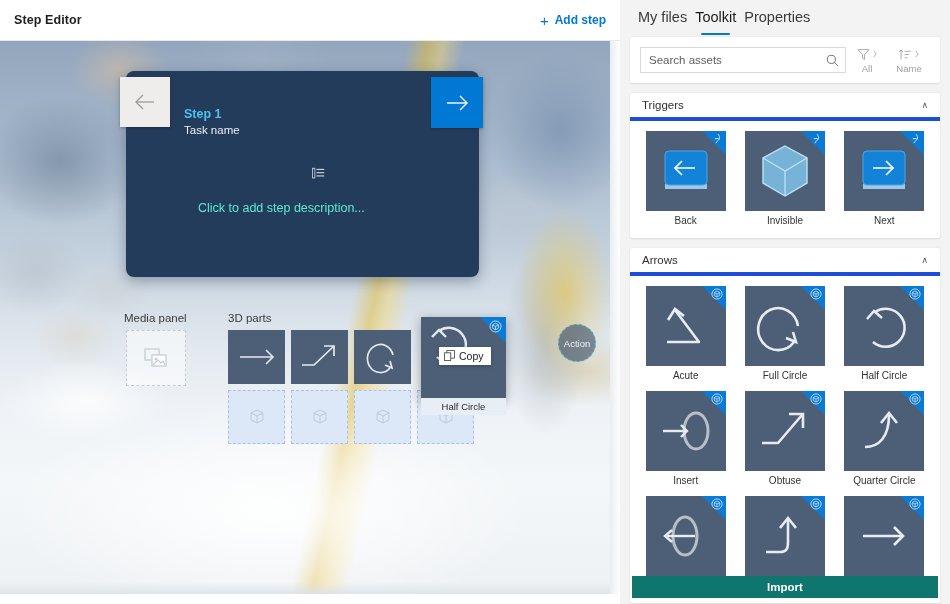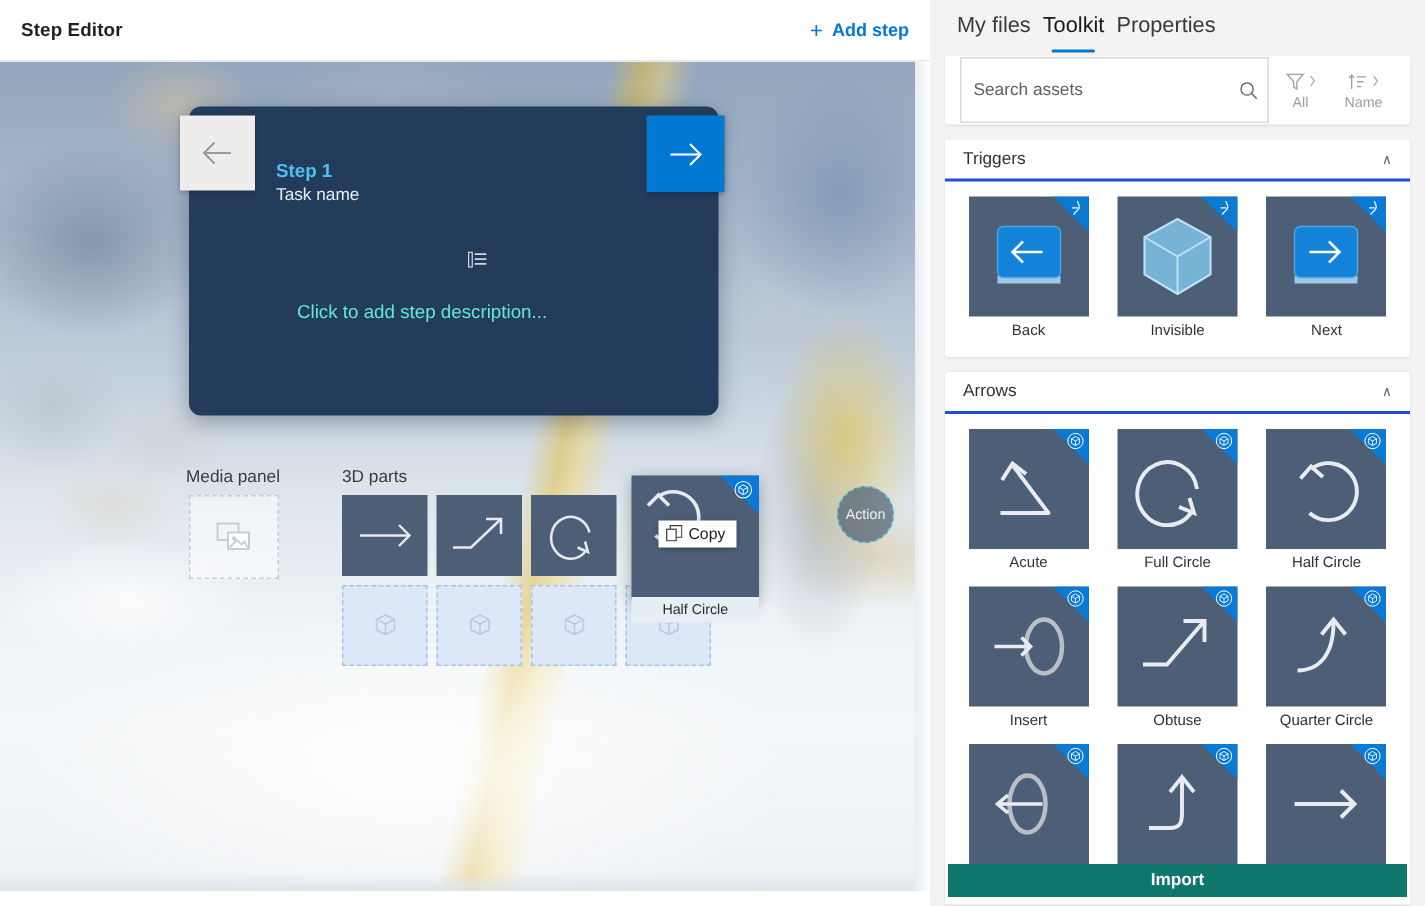--- a/index.html
+++ b/index.html
@@ -142,39 +142,39 @@
   .tab.active::after {
     content:""; position:absolute; left:6px; right:6px; bottom:-1px; height:2.5px;
     background:#0078d4; border-radius:2px;
   }
   .search-card {
     margin:3px 10px 0 10px; background:#fff; border-radius:2px;
     height:46px; display:flex; align-items:center; padding:0 10px;
     box-shadow:0 .6px 1.8px rgba(0,0,0,.10);
   }
   .search-wrap {
-    flex:1; height:44px; border:1px solid #d9d9d9; background:#fff;
+    flex:1; height:26px; border:1px solid #d9d9d9; background:#fff;
     display:flex; align-items:center; padding:0 6px 0 8px;
   }
   .search-wrap input {
     flex:1; border:0; outline:0; font-size:11.5px; color:#323130;
     font-family:"Liberation Sans", sans-serif; background:transparent;
   }
   .search-wrap input::placeholder { color:#605e5c; }
   .tool-col { width:42px; text-align:center; color:#a19f9d; }
   .tool-col .glyphrow { display:flex; align-items:center; justify-content:center; gap:2px; height:16px; }
   .tool-col .cap { font-size:9.5px; margin-top:1px; color:#a19f9d; }
 
   .section {
     margin:10px 10px 0 10px; background:#fff; border-radius:2px;
     box-shadow:0 .6px 1.8px rgba(0,0,0,.10); overflow:hidden;
   }
   .section-head {
     height:28px; display:flex; align-items:center; justify-content:space-between;
-    padding:0 12px; border-bottom:2px solid #1d4ed8;
+    padding:0 12px; border-bottom:4px solid #1d4ed8;
   }
   .section-title { font-size:11.5px; color:#323130; }
   .chev { color:#605e5c; font-size:9px; }
   .asset-grid {
     display:grid; grid-template-columns:repeat(3,1fr); gap:10px 12px;
     padding:10px 12px 12px 12px;
   }
   .asset { display:flex; flex-direction:column; align-items:center; cursor:pointer; }
   .asset-thumb {
     width:80px; height:80px; background:#4d5f77; position:relative; overflow:hidden;

